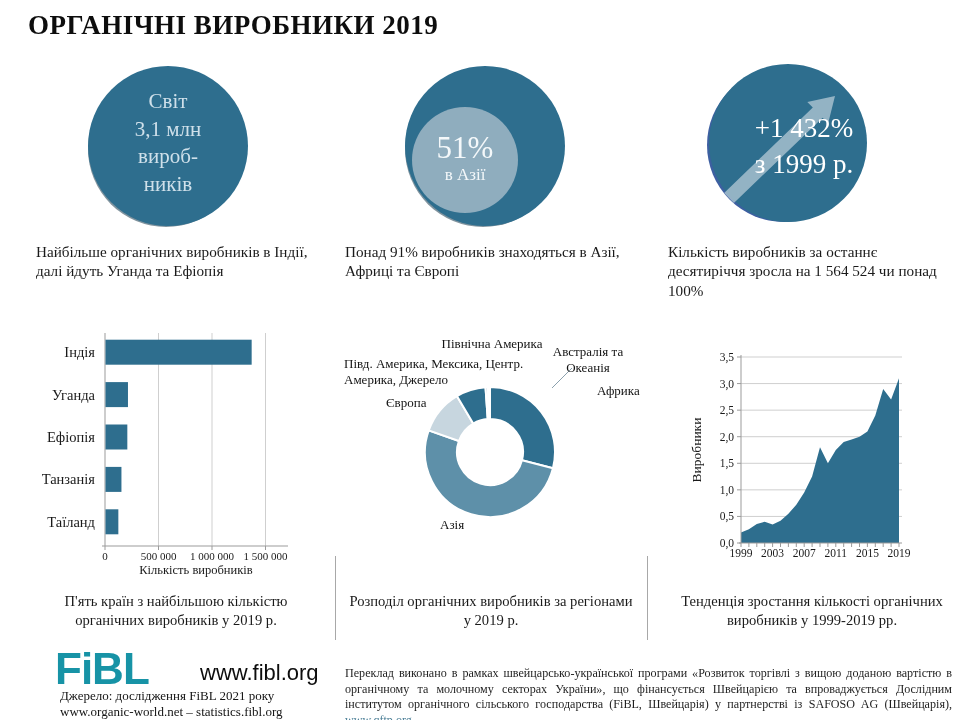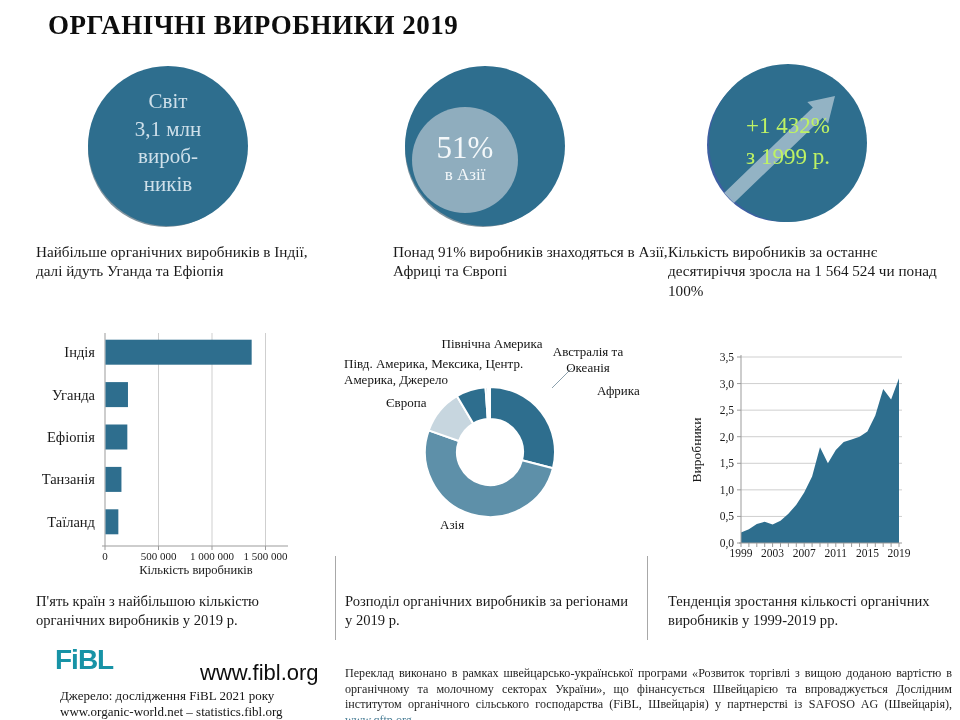--- a/index.html
+++ b/index.html
@@ -1,49 +1,49 @@
 <!DOCTYPE html>
 <html><head>
 <meta charset="utf-8">
 <style>
   html,body{margin:0;padding:0;background:#fff;}
   .page{position:relative;width:960px;height:720px;background:#fff;overflow:hidden;
         font-family:"Liberation Serif",serif;color:#1a1a1a;}
   .abs{position:absolute;}
-  .title{left:28px;top:10px;font-size:27px;font-weight:700;letter-spacing:.5px;color:#0d0d0d;margin-left:20px;}
+  .title{left:28px;top:10px;font-size:27px;font-weight:700;letter-spacing:.5px;color:#0d0d0d;}
   .circle{border-radius:50%;background:#2e6e8e;}
   .c1{left:88px;top:66px;width:160px;height:160px;box-shadow:-2px 3px 0 -2px rgba(24,58,78,.55);}
   .c1 .ctext{width:100%;padding-top:22px;text-align:center;font-size:21px;line-height:1.32;color:#cfe0ea;}
   .c2{left:405px;top:66px;width:160px;height:160px;box-shadow:-2px 3px 0 -2px rgba(24,58,78,.55);}
   .c2inner{position:absolute;left:7px;top:41px;width:106px;height:106px;border-radius:50%;background:#8fadbe;
            text-align:center;color:#f4f8fa;}
   .c2inner .pct{margin-top:24px;font-size:31px;line-height:1.1;}
   .c2inner .sub{font-size:17px;}
   .c3{left:709px;top:64px;width:158px;height:158px;box-shadow:-4px 2px 0 -2px #3d5fa1;}
-  .c3 .ctext{position:absolute;left:0;top:46px;width:100%;text-align:center;font-size:23px;line-height:1.35;color:#bef264;}
+  .c3 .ctext{position:absolute;left:0;top:46px;width:100%;text-align:center;font-size:27px;line-height:1.35;color:#ffffff;padding-left:16px;}
   .desc{font-size:15.2px;line-height:1.28;}
   .d1{left:36px;top:242px;width:282px;}
-  .d2{left:345px;top:242px;width:292px;margin-left:48px;}
+  .d2{left:345px;top:242px;width:292px;}
   .d3{left:668px;top:242px;width:288px;}
-  .caption{font-size:14.6px;line-height:1.3;}
+  .caption{font-size:14.6px;line-height:1.3;text-align:center;}
   .cap1{left:36px;top:592px;width:280px;}
   .cap2{left:345px;top:592px;width:292px;}
   .cap3{left:668px;top:592px;width:288px;}
   .vdiv{width:1px;background:#a8a8a8;}
   .vd1{left:335px;top:556px;height:84px;}
   .vd2{left:647px;top:556px;height:84px;}
   .donut-label{font-size:13px;line-height:1.25;color:#141414;}
   .dl-na{left:402px;top:328px;width:180px;text-align:center;margin-top:8px;}
   .dl-au{left:530px;top:344px;width:116px;text-align:center;}
   .dl-latam{left:344px;top:356px;width:180px;text-align:left;}
   .dl-eu{left:386px;top:395px;width:70px;}
   .dl-af{left:597px;top:383px;width:70px;}
   .dl-as{left:440px;top:517px;width:60px;}
   .logo{left:55px;top:644px;font-family:"Liberation Sans",sans-serif;font-weight:700;
-        font-size:28px;letter-spacing:-1px;color:#1793a6;}
+        font-size:44px;letter-spacing:-1px;color:#1793a6;}
   .siteurl{left:200px;top:660px;font-family:"Liberation Sans",sans-serif;font-size:22px;color:#0d0d0d;}
   .source{left:60px;top:688px;width:270px;font-size:13px;line-height:1.25;color:#141414;}
   .note{left:345px;top:666px;width:607px;font-size:12.1px;line-height:1.3;text-align:justify;color:#1f1f1f;}
   .note a{color:#4a7e96;text-decoration:underline;cursor:pointer;}
   svg text{font-family:"Liberation Serif",serif;fill:#1a1a1a;}
 </style>
 </head>
 <body>
 
 <div class="page">

